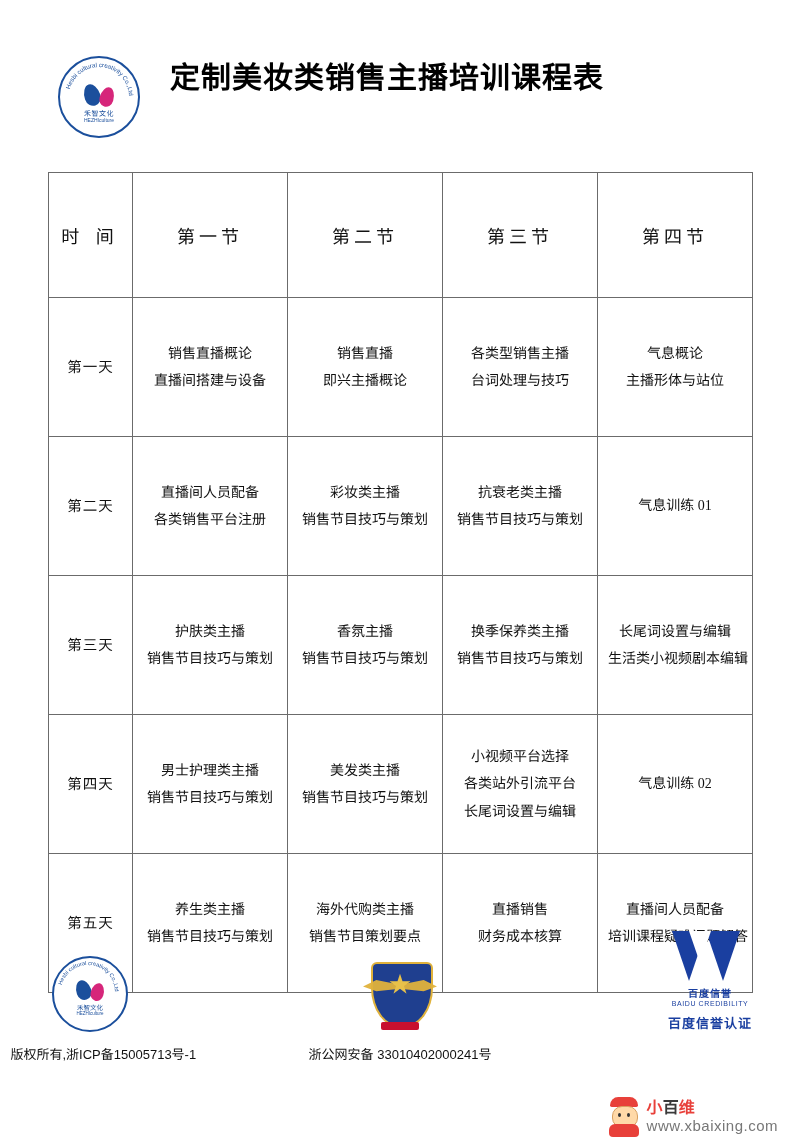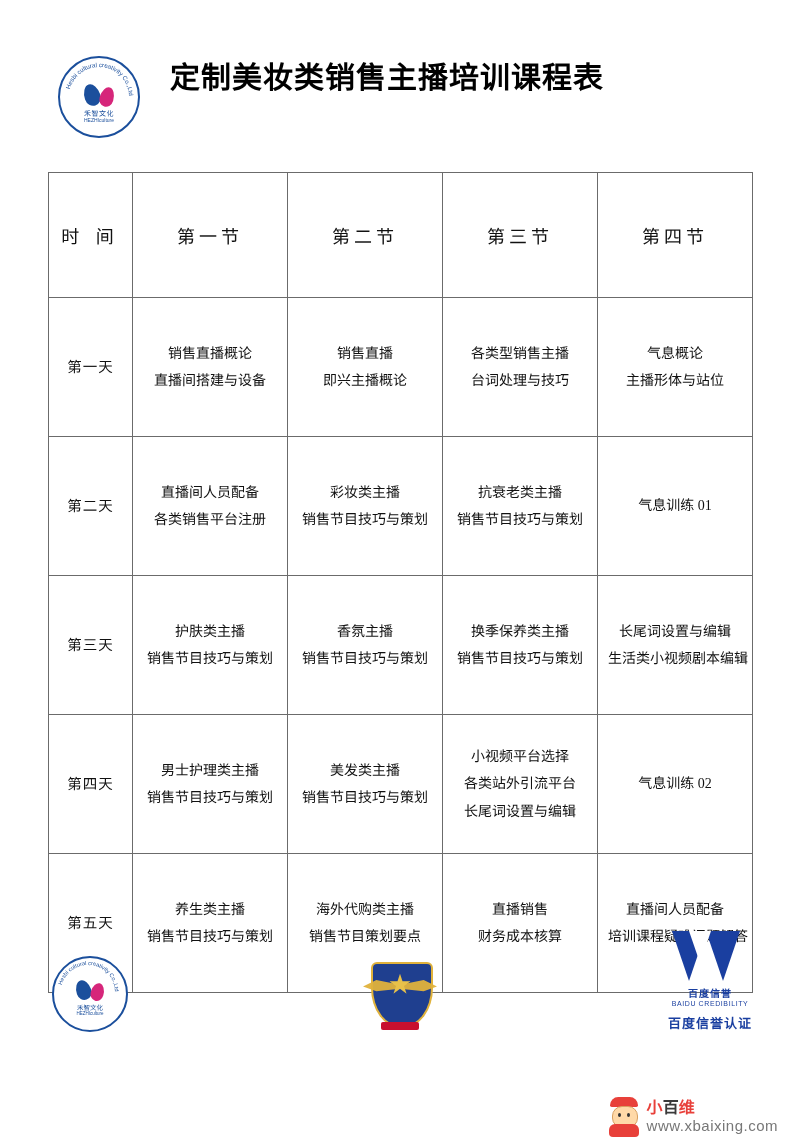--- a/index.html
+++ b/index.html
@@ -620,20 +620,25 @@
         <span class="v1"></span>
         <span class="v2"></span>
         <span class="notch"></span>
       </div>
       <div class="bd-cn">百度信誉</div>
       <div class="bd-en">BAIDU CREDIBILITY</div>
       <div class="bd-caption">百度信誉认证</div>
     </div>
   </div>
 
+  <div class="footer-texts">
+    <div class="ft">版权所有,浙ICP备15005713号-1</div>
+    <div class="ft">浙公网安备 33010402000241号</div>
+    <div class="ft spacer">&nbsp;</div>
+  </div>
 </div>
 
 <div class="watermark">
   <div class="wm-mascot">
     <span class="hat"></span>
     <span class="face"></span>
     <span class="eye-l"></span>
     <span class="eye-r"></span>
     <span class="body"></span>
   </div>

